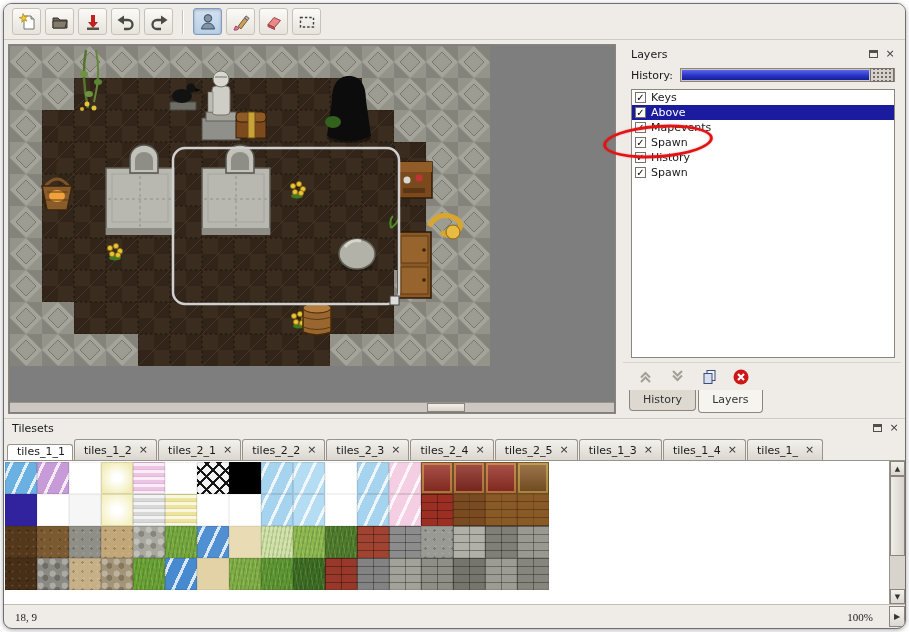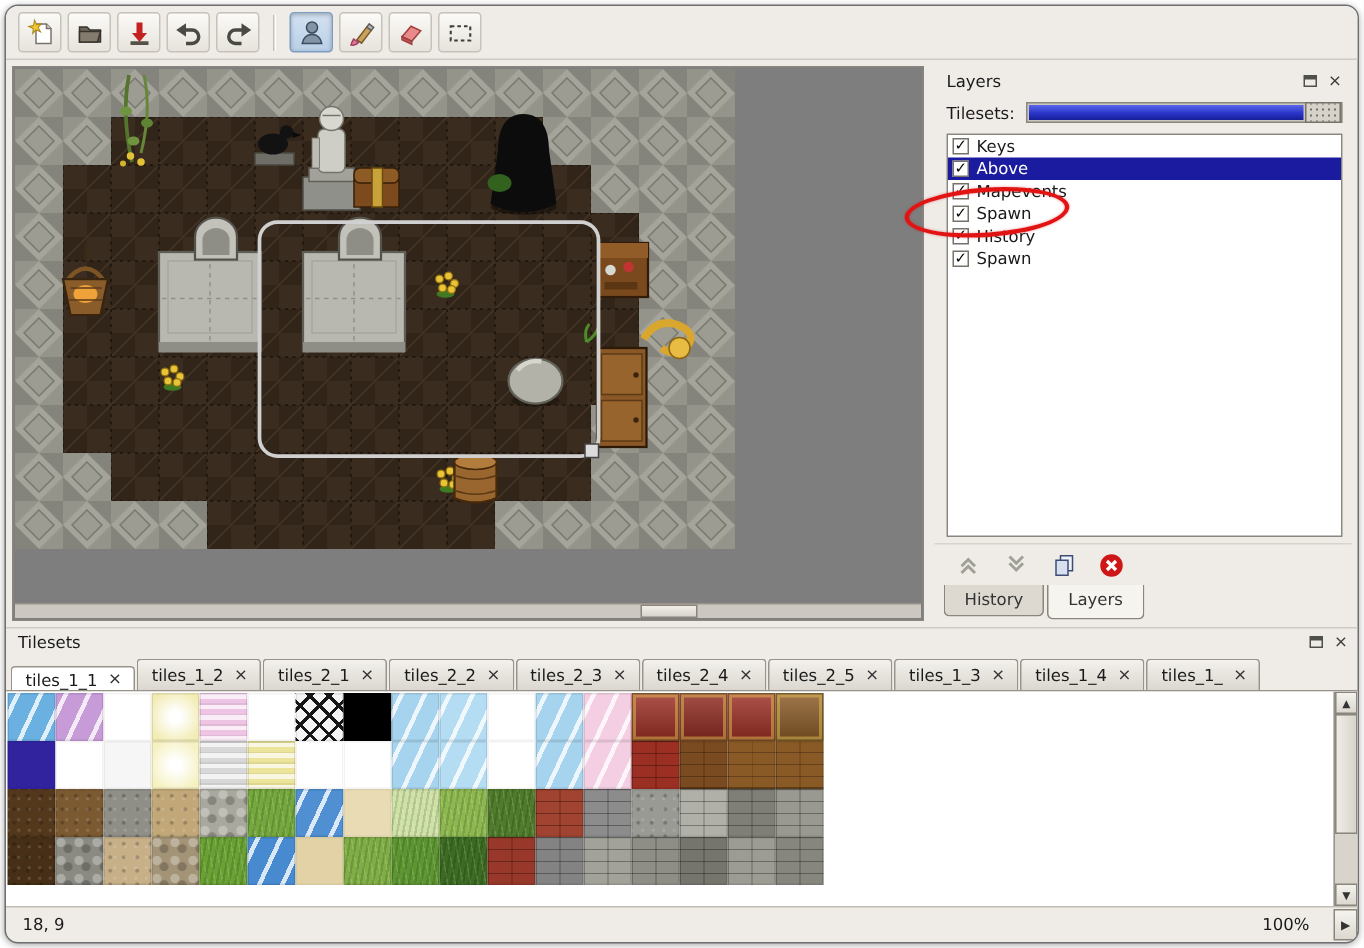--- a/index.html
+++ b/index.html
@@ -78,21 +78,21 @@
                 transform:rotate(-4deg); pointer-events:none; z-index:50;
                 box-shadow:0 0 2px rgba(200,0,0,.4), inset 0 0 2px rgba(200,0,0,.4); }
 
   
   .tilesets { height:186px; flex:none; display:flex; flex-direction:column; border-top:1px solid #cfcbc3; }
   .ts-tabbar { height:24px; display:flex; align-items:flex-end; padding-left:3px; position:relative;
                border-bottom:1px solid #98948c; overflow:hidden; }
   .ts-tab { height:21px; display:flex; align-items:center; gap:6px; padding:0 7px 0 9px; margin-right:1px;
             border:1px solid #98948c; border-bottom:none; border-radius:3px 3px 0 0; flex:none;
             background:linear-gradient(#f3f1ec,#dbd7d0); position:relative; }
-  .ts-tab.active { background:#fff; height:17px; z-index:3; margin-bottom:-1px; }
+  .ts-tab.active { background:#fff; height:17px; z-index:3; margin-bottom:-1px;flex-direction:column; }
   .ts-close { font-size:11px; line-height:10px; color:#333; padding:0 1px; }
   .ts-scroll { position:absolute; right:0; bottom:1px; width:16px; height:21px; z-index:4;
                background:linear-gradient(#f6f4ef,#dcd8d0); border:1px solid #8a867e;
                display:flex; align-items:center; justify-content:center; font-size:8px; color:#333; }
   .ts-content { flex:1; position:relative; background:#fff; overflow:hidden; }
   .tile-grid { position:absolute; left:1px; top:1px; display:grid; grid-template-columns:repeat(17,32px); }
   .tile { width:32px; height:32px; background:var(--c); box-shadow:inset 0 0 0 1px rgba(0,0,0,.10); }
   .tile.plain   { box-shadow:inset 0 0 0 1px rgba(0,0,0,.05); }
   .tile.water   { background-image:repeating-linear-gradient(115deg, rgba(255,255,255,0) 0 5px, rgba(255,255,255,.8) 5px 8px, rgba(255,255,255,0) 8px 14px); }
   .tile.glow    { background:radial-gradient(circle at 50% 50%, #fff 16%, var(--c) 80%); }
@@ -110,21 +110,21 @@
   .tile.wood    { background-image:repeating-linear-gradient(0deg, rgba(0,0,0,.28) 0 1px, transparent 1px 8px), repeating-linear-gradient(90deg, rgba(0,0,0,.14) 0 1px, transparent 1px 16px); }
 
   .vscroll { position:absolute; right:0; top:0; bottom:0; width:16px; background:#d8d4cc; border-left:1px solid #98948c; }
   .varrow { position:absolute; left:0; width:15px; height:15px; display:flex; align-items:center; justify-content:center;
             font-size:7px; color:#333; background:linear-gradient(#f4f2ed,#dcd8d0); border:1px solid #8a867e; }
   .vthumb { position:absolute; left:0; top:15px; width:15px; height:56%;
             background:linear-gradient(90deg,#f0ede7,#d8d4cc); border:1px solid #8a867e; }
 
   
   .status-bar { height:24px; flex:none; display:flex; align-items:center; justify-content:space-between;
-                padding:0 32px 0 11px; border-top:1px solid #c2beb6; position:relative; }
+                padding:0 32px 0 11px; border-top:1px solid #c2beb6; position:relative;font-family:Liberation Serif, serif; }
   .grip { position:absolute; right:3px; bottom:3px; width:14px; height:14px;
           background:repeating-linear-gradient(135deg, transparent 0 3px, #9a968c 3px 4.5px);
           clip-path:polygon(100% 0, 100% 100%, 0 100%); }
 </style>
 </head>
 <body>
 
 <div class="window">
 
 
@@ -369,21 +369,21 @@
     <div class="rpanel">
       <div class="dock-title">
         <span class="t">Layers</span>
         <span class="mini-btn">
             <span class="float-glyph"></span>
           </span>
         <span class="mini-btn">×</span>
       </div>
 
       <div class="opacity-row">
-        <span>Tilesets:</span>
+        <span>History:</span>
         <div class="slider">
           <div class="fill"></div>
           <div class="handle"></div>
         </div>
       </div>
 
       <div class="layers-list">
           <div class="layer-row">
             <span class="checkbox checked">✓</span>
             <span class="layer-label">Keys</span>

